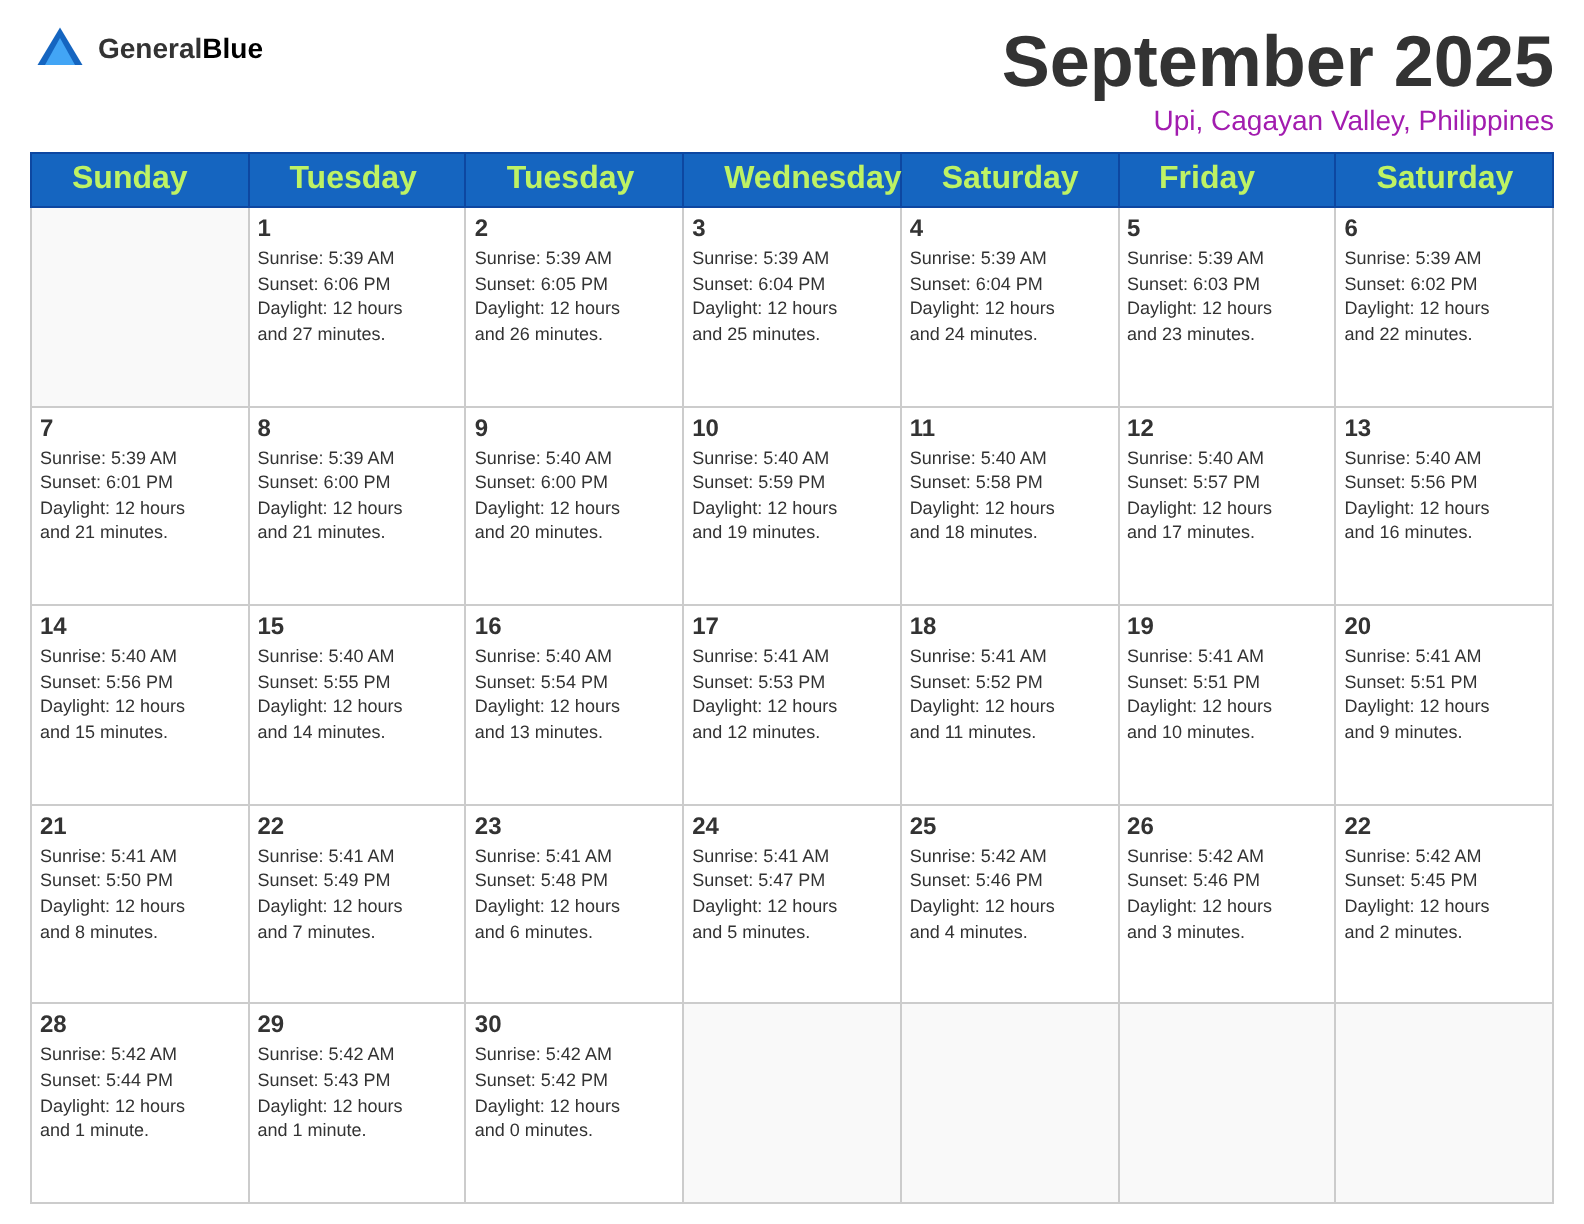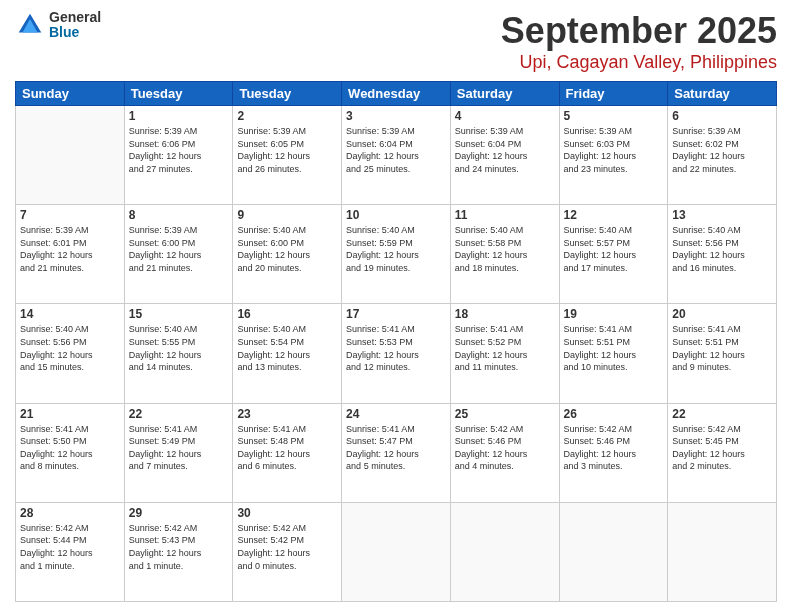--- a/index.html
+++ b/index.html
@@ -23,62 +23,62 @@
       align-items: flex-start;
       margin-bottom: 8px;
     }
     .logo {
       display: flex;
       align-items: center;
       gap: 4px;
     }
     .logo-text {
       display: flex;
-      flex-direction: column;
+      flex-direction: row;
       line-height: 1.1;
     }
     .logo-general {
       font-size: 14px;
       font-weight: bold;
       color: #333;
     }
     .logo-blue {
       font-size: 14px;
       font-weight: bold;
-      color: #0369a1;
+      color: #000000;
     }
     .logo-icon {
       width: 30px;
       height: 30px;
     }
     .title-block {
       text-align: right;
     }
     .title-block h1 {
       font-size: 36px;
       font-weight: bold;
       color: #333;
     }
     .title-block h2 {
-      font-size: 18px;
+      font-size: 14px;
       font-weight: normal;
-      color: #b91c1c;
+      color: #a21caf;
     }
     .calendar {
       flex: 1;
       border: 1px solid #ccc;
       border-collapse: collapse;
       width: 100%;
       table-layout: fixed;
     }
     .calendar th {
       background: #1565c0;
-      color: #ffffff;
-      font-size: 13px;
-      padding: 4px 6px;
+      color: #bef264;
+      font-size: 16px;
+      padding: 4px 20px;
       text-align: left;
       border: 1px solid #0d47a1;
     }
     .calendar td {
       border: 1px solid #ccc;
       vertical-align: top;
       padding: 3px 4px;
       font-size: 9.5px;
       color: #333;
       height: 80px;

